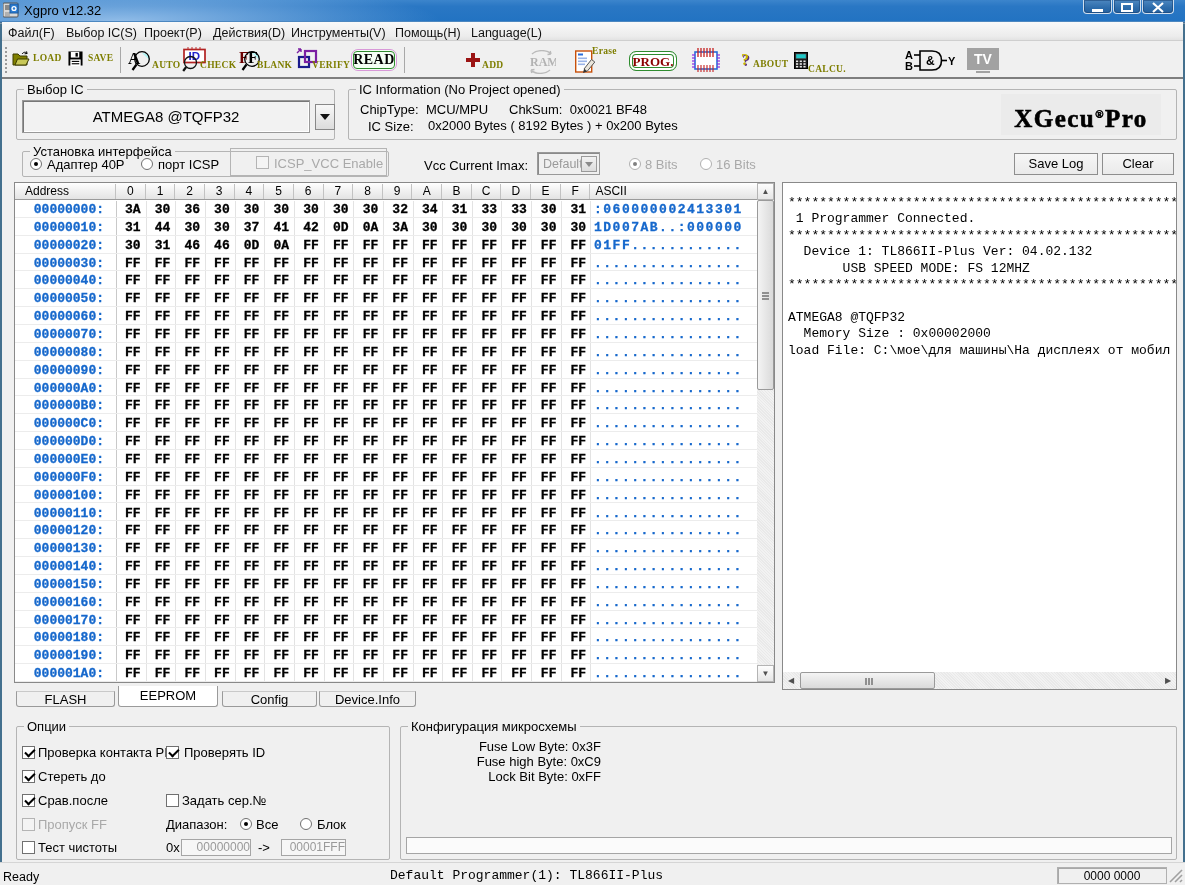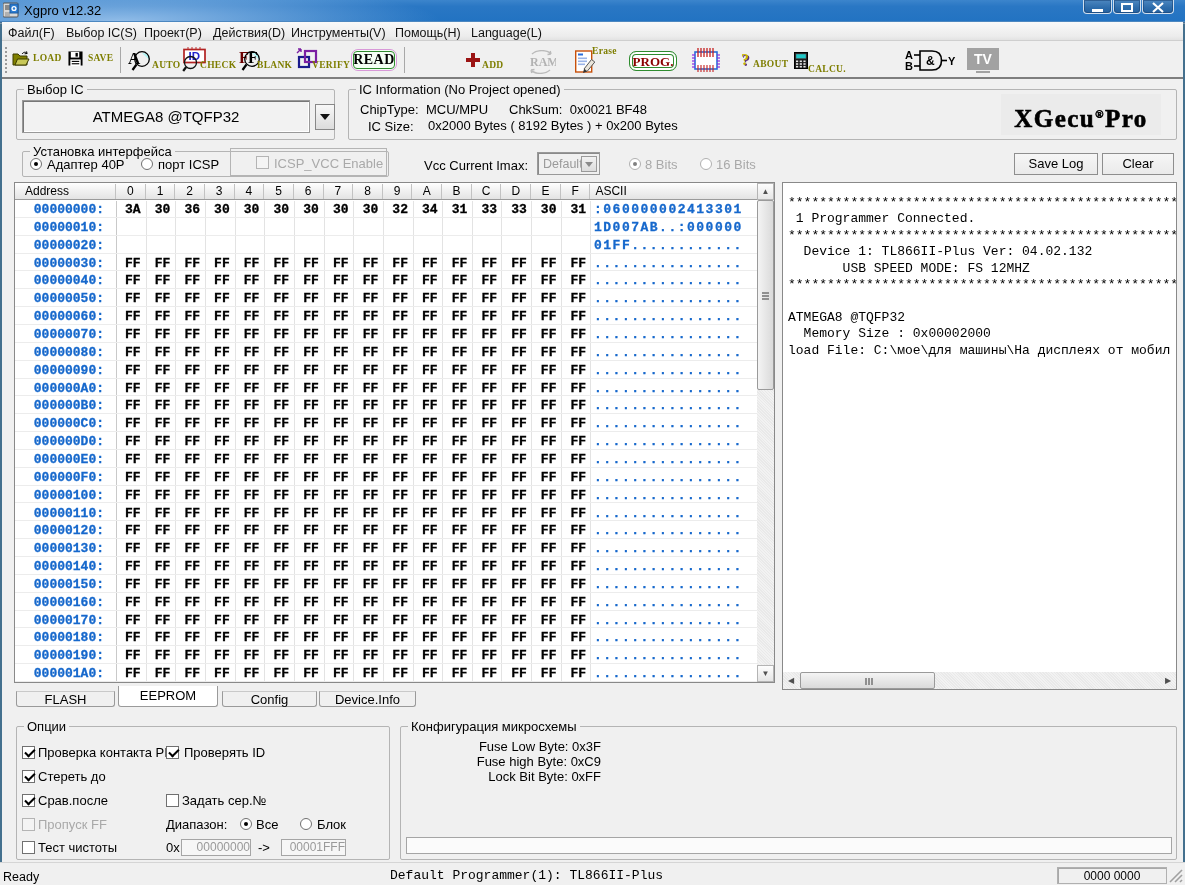--- a/index.html
+++ b/index.html
@@ -293,22 +293,22 @@
 <div class="vl" style="left:338.2px;background:#e3e3e3"></div>
 <div class="vl" style="left:367.8px;background:#e3e3e3"></div>
 <div class="vl" style="left:397.5px;background:#e3e3e3"></div>
 <div class="vl" style="left:427.1px;background:#e3e3e3"></div>
 <div class="vl" style="left:456.8px;background:#e3e3e3"></div>
 <div class="vl" style="left:486.4px;background:#e3e3e3"></div>
 <div class="vl" style="left:516.1px;background:#e3e3e3"></div>
 <div class="vl" style="left:545.8px;background:#e3e3e3"></div>
 <div class="vl" style="left:575.4px;background:#e3e3e3"></div>
  <div class="hr" style="top:17.0px"><span class="ha">00000000:</span><span class="hb">3A 30 36 30 30 30 30 30 30 32 34 31 33 33 30 31</span><span class="hc">:060000002413301</span></div>
-<div class="hr" style="top:34.9px"><span class="ha">00000010:</span><span class="hc">1D007AB..:000000</span></div>
-<div class="hr" style="top:52.7px"><span class="ha">00000020:</span><span class="hc">01FF............</span></div>
+<div class="hr" style="top:34.9px"><span class="ha">00000010:</span><span class="hb">31 44 30 30 37 41 42 0D 0A 3A 30 30 30 30 30 30</span><span class="hc">1D007AB..:000000</span></div>
+<div class="hr" style="top:52.7px"><span class="ha">00000020:</span><span class="hb">30 31 46 46 0D 0A FF FF FF FF FF FF FF FF FF FF</span><span class="hc">01FF............</span></div>
 <div class="hr" style="top:70.6px"><span class="ha">00000030:</span><span class="hb">FF FF FF FF FF FF FF FF FF FF FF FF FF FF FF FF</span><span class="hc">................</span></div>
 <div class="hr" style="top:88.4px"><span class="ha">00000040:</span><span class="hb">FF FF FF FF FF FF FF FF FF FF FF FF FF FF FF FF</span><span class="hc">................</span></div>
 <div class="hr" style="top:106.2px"><span class="ha">00000050:</span><span class="hb">FF FF FF FF FF FF FF FF FF FF FF FF FF FF FF FF</span><span class="hc">................</span></div>
 <div class="hr" style="top:124.1px"><span class="ha">00000060:</span><span class="hb">FF FF FF FF FF FF FF FF FF FF FF FF FF FF FF FF</span><span class="hc">................</span></div>
 <div class="hr" style="top:142.0px"><span class="ha">00000070:</span><span class="hb">FF FF FF FF FF FF FF FF FF FF FF FF FF FF FF FF</span><span class="hc">................</span></div>
 <div class="hr" style="top:159.8px"><span class="ha">00000080:</span><span class="hb">FF FF FF FF FF FF FF FF FF FF FF FF FF FF FF FF</span><span class="hc">................</span></div>
 <div class="hr" style="top:177.7px"><span class="ha">00000090:</span><span class="hb">FF FF FF FF FF FF FF FF FF FF FF FF FF FF FF FF</span><span class="hc">................</span></div>
 <div class="hr" style="top:195.5px"><span class="ha">000000A0:</span><span class="hb">FF FF FF FF FF FF FF FF FF FF FF FF FF FF FF FF</span><span class="hc">................</span></div>
 <div class="hr" style="top:213.4px"><span class="ha">000000B0:</span><span class="hb">FF FF FF FF FF FF FF FF FF FF FF FF FF FF FF FF</span><span class="hc">................</span></div>
 <div class="hr" style="top:231.2px"><span class="ha">000000C0:</span><span class="hb">FF FF FF FF FF FF FF FF FF FF FF FF FF FF FF FF</span><span class="hc">................</span></div>

